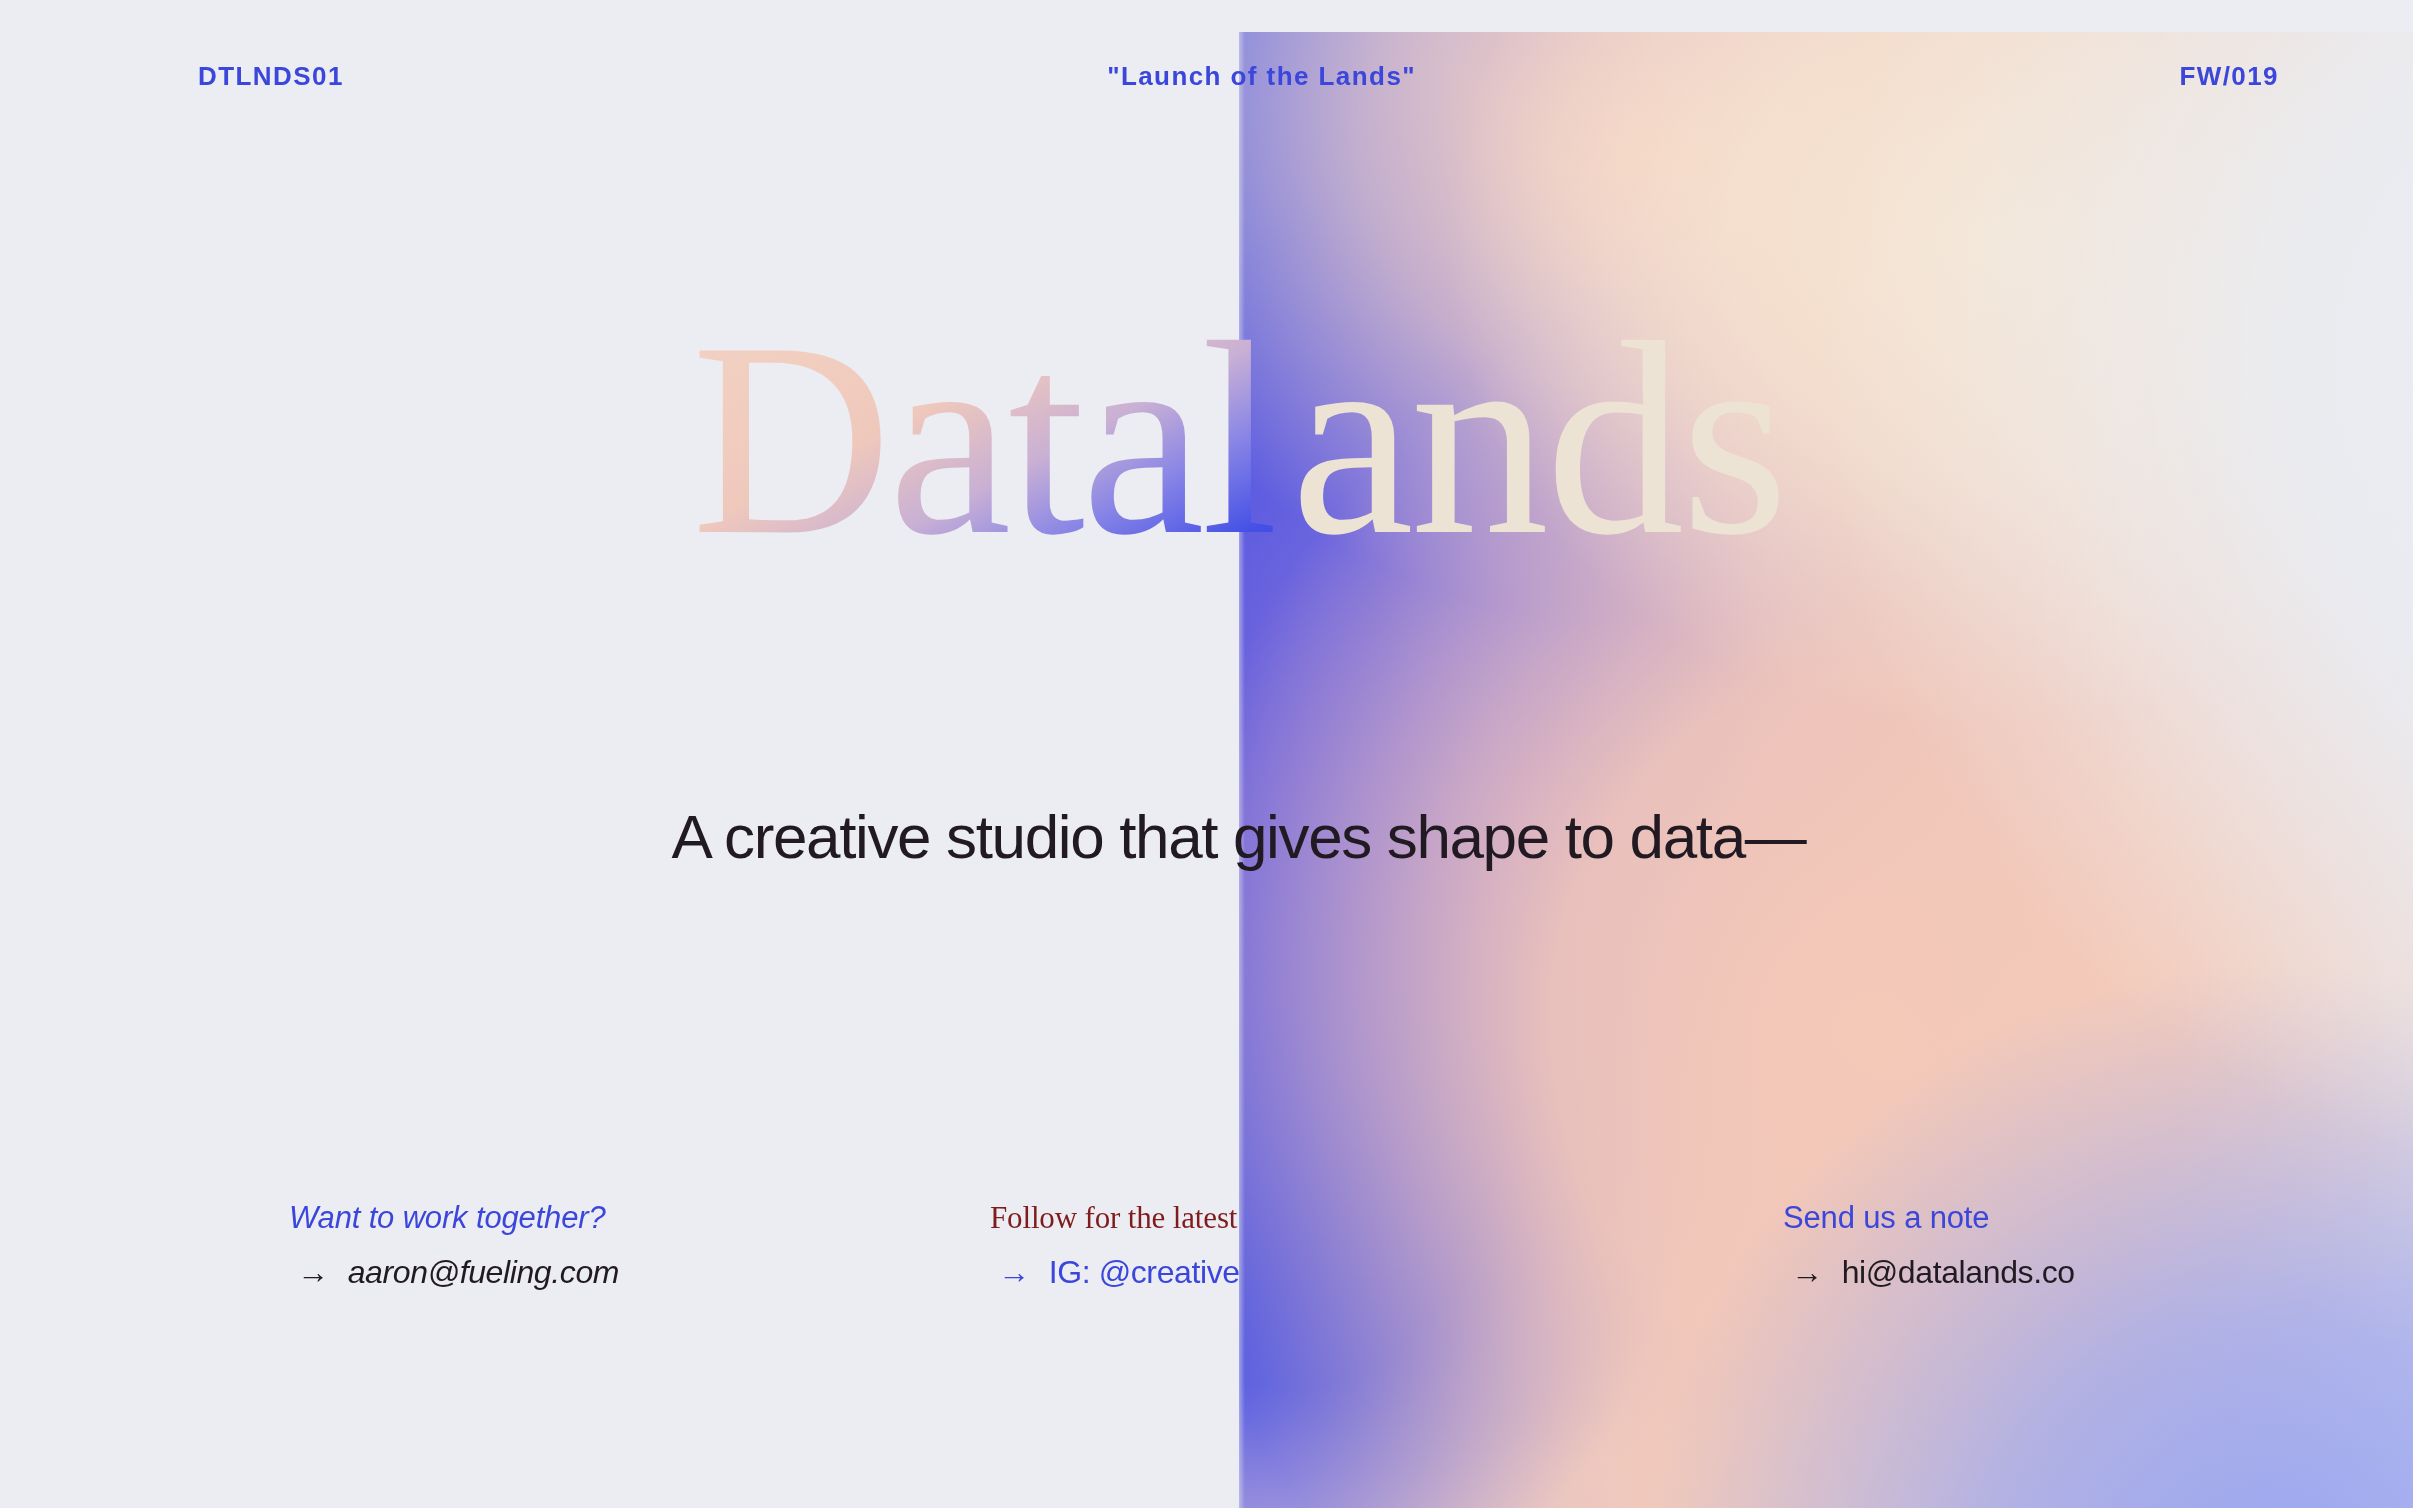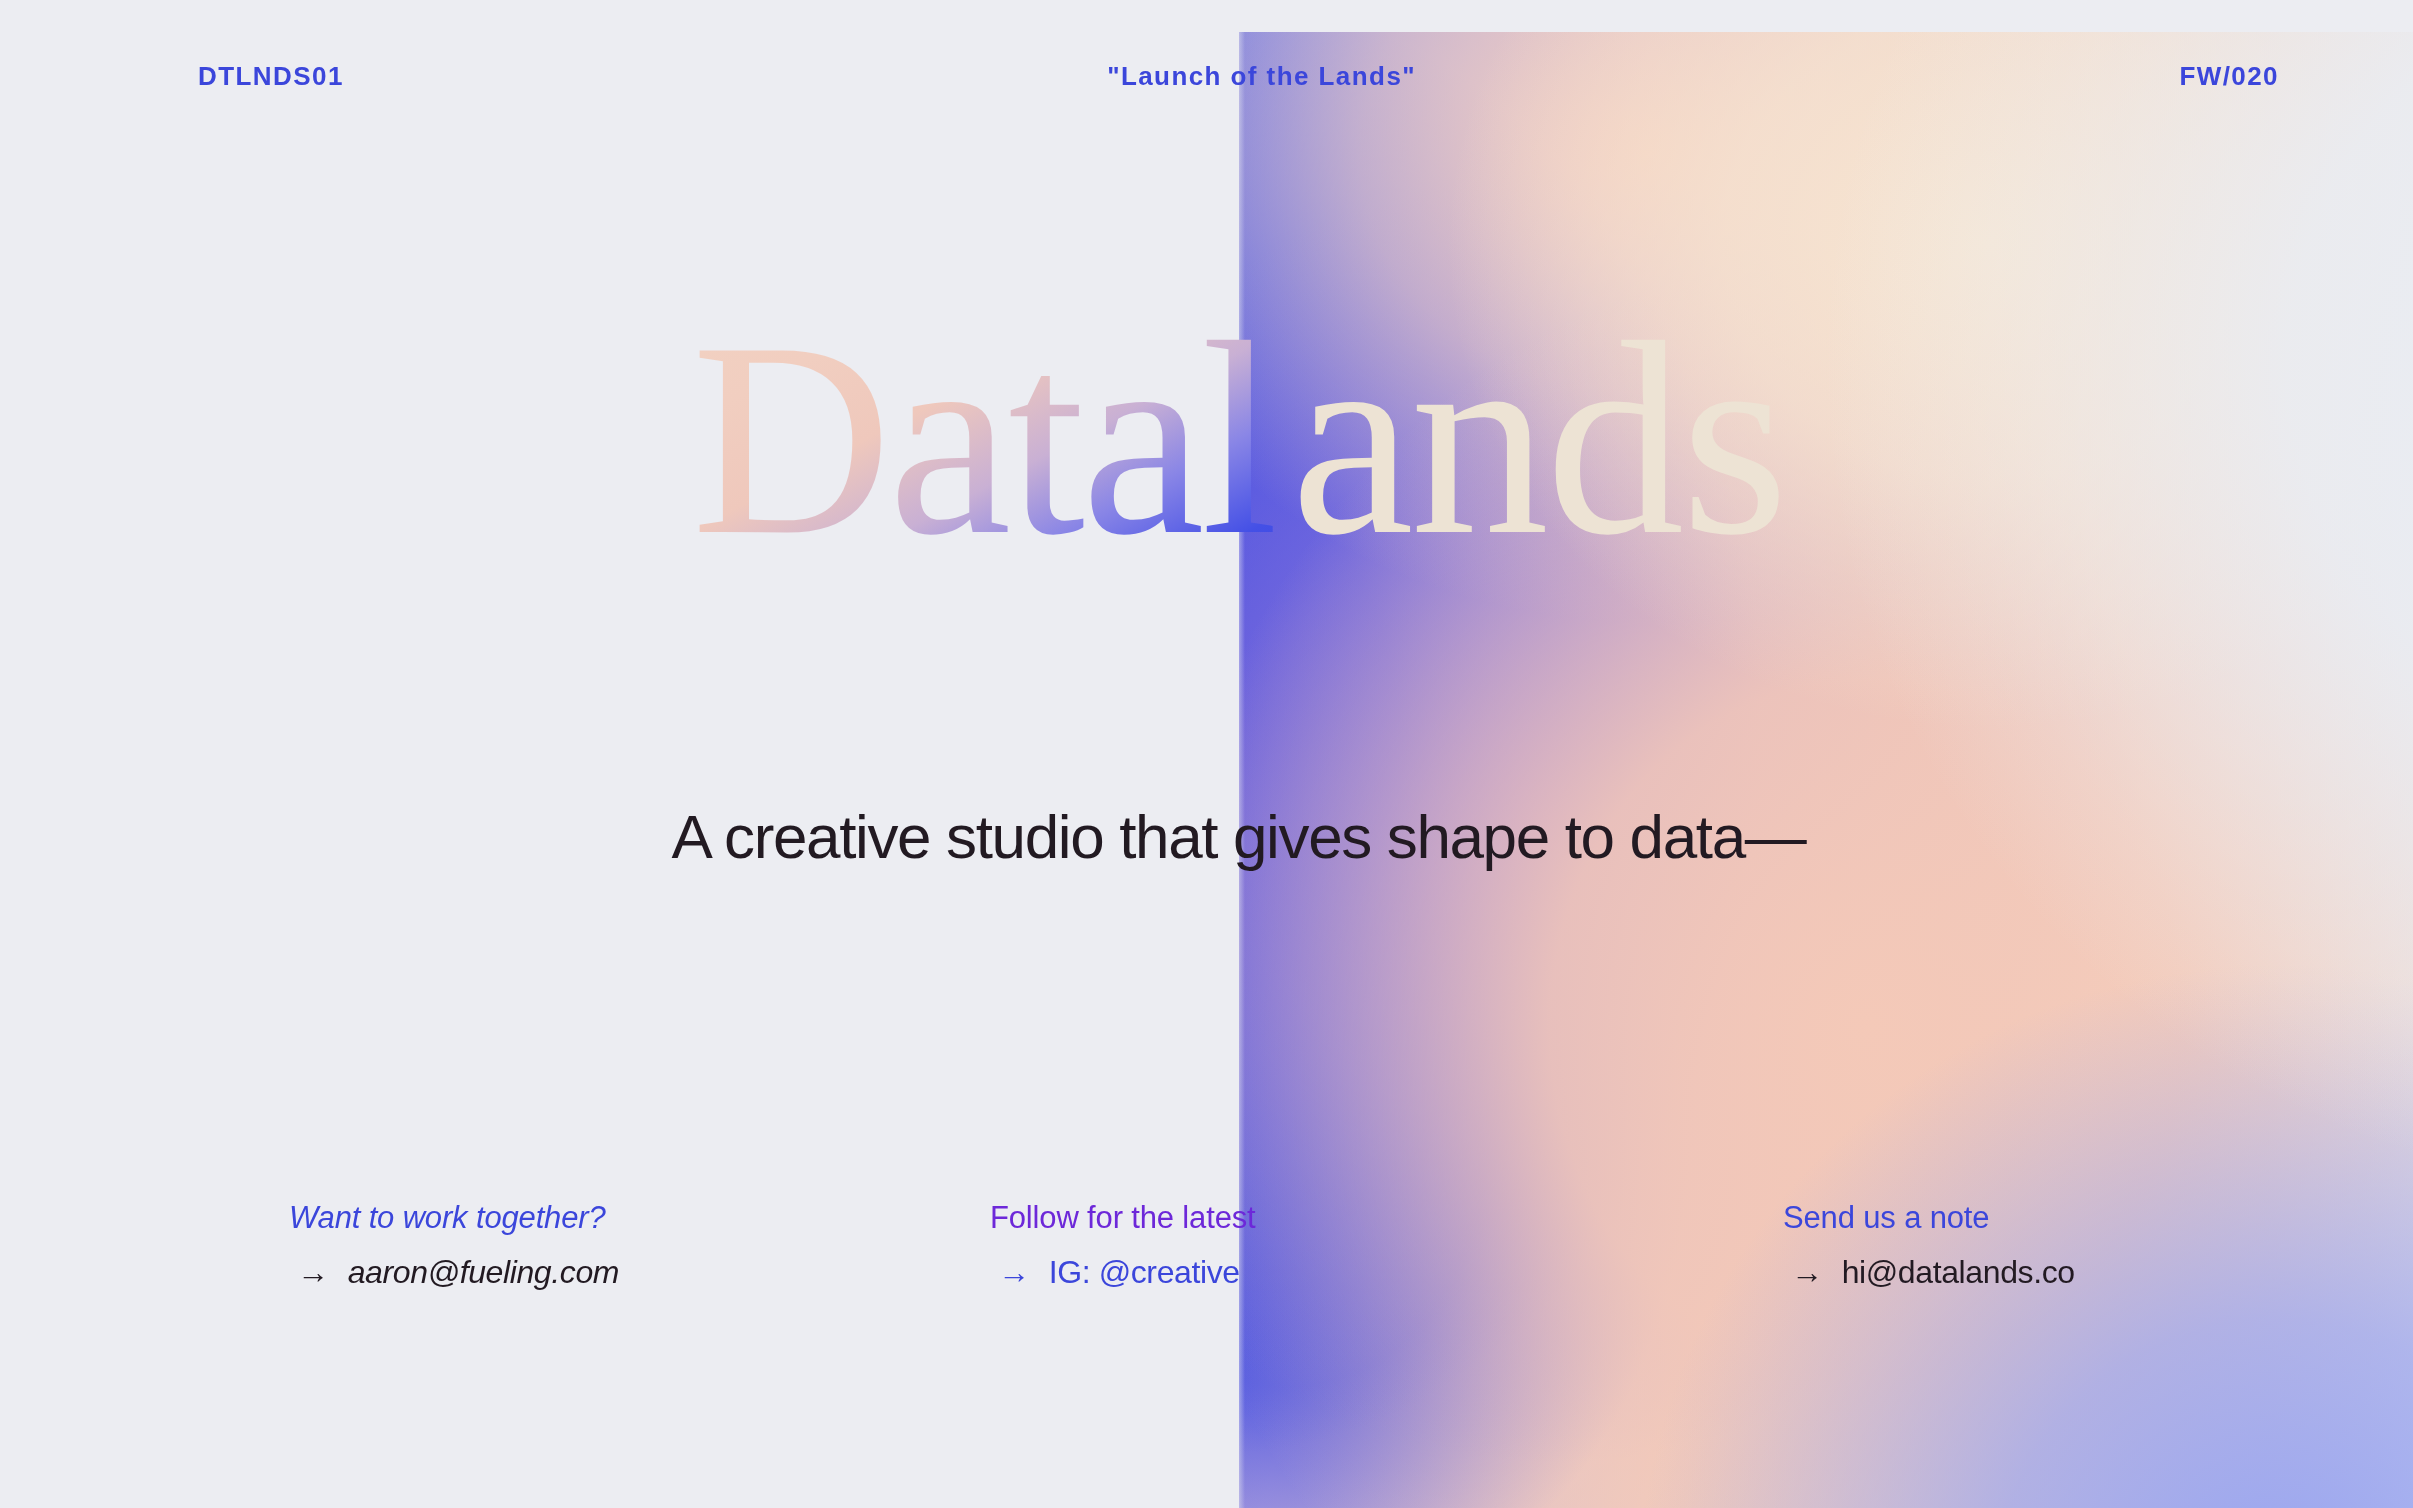--- a/index.html
+++ b/index.html
@@ -140,35 +140,35 @@
     font-weight:400;
     letter-spacing:-0.012em;
     line-height:1.18;
     white-space:nowrap;
     text-decoration:none;
   }
   .foot-link .arrow { margin-right:11px; font-weight:400; }
 
   .tone-blue { color:#3B46DB; }
   .tone-dark { color:#221A22; }
-  .tone-olive { color:#6d28d9; }
+  .tone-olive { color:#7f1d1d;font-family:Liberation Serif, serif; }
 </style>
 </head>
 <body>
 
 <div id="poster">
 
   <div class="bg-layer bg-flat-left"></div>
   <div class="bg-layer bg-mesh-right"></div>
   <div class="bg-layer bg-seam"></div>
 
   <header class="header">
     <div class="hdr-cell hdr-left">DTLNDS01</div>
     <div class="hdr-cell hdr-center">"Launch of the Lands"</div>
-    <div class="hdr-cell hdr-right">FW/020</div>
+    <div class="hdr-cell hdr-right">FW/019</div>
   </header>
 
   <div class="wordmark">
     <span class="wm-a">Datal</span><span class="wm-b">ands</span>
   </div>
 
   <div class="tagline">
     <span class="tl-line">A creative studio that gives shape to data—</span>
   </div>
 

